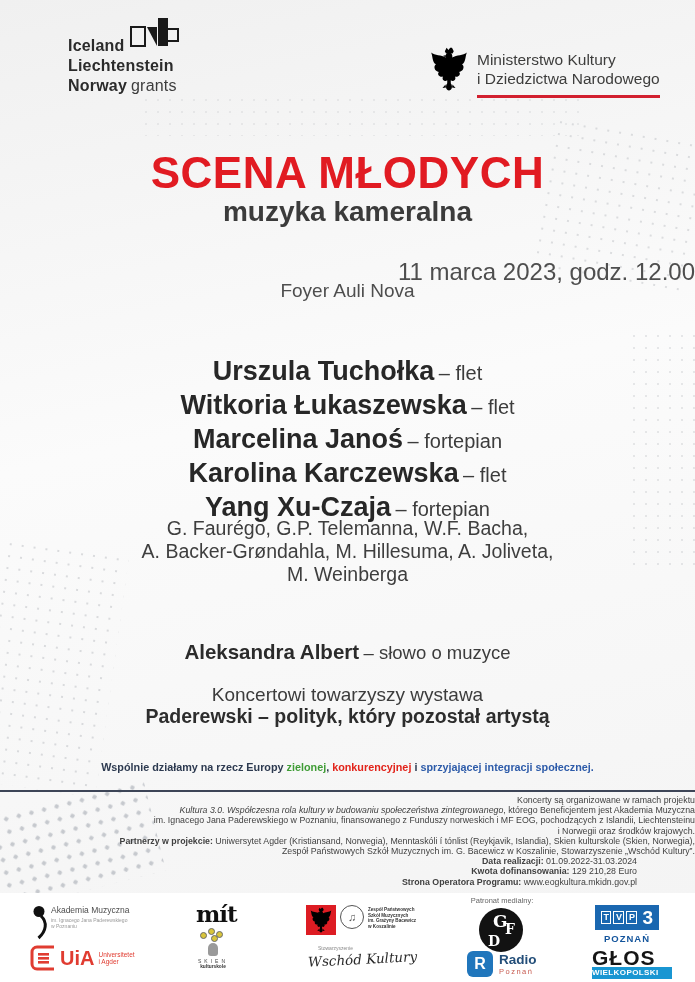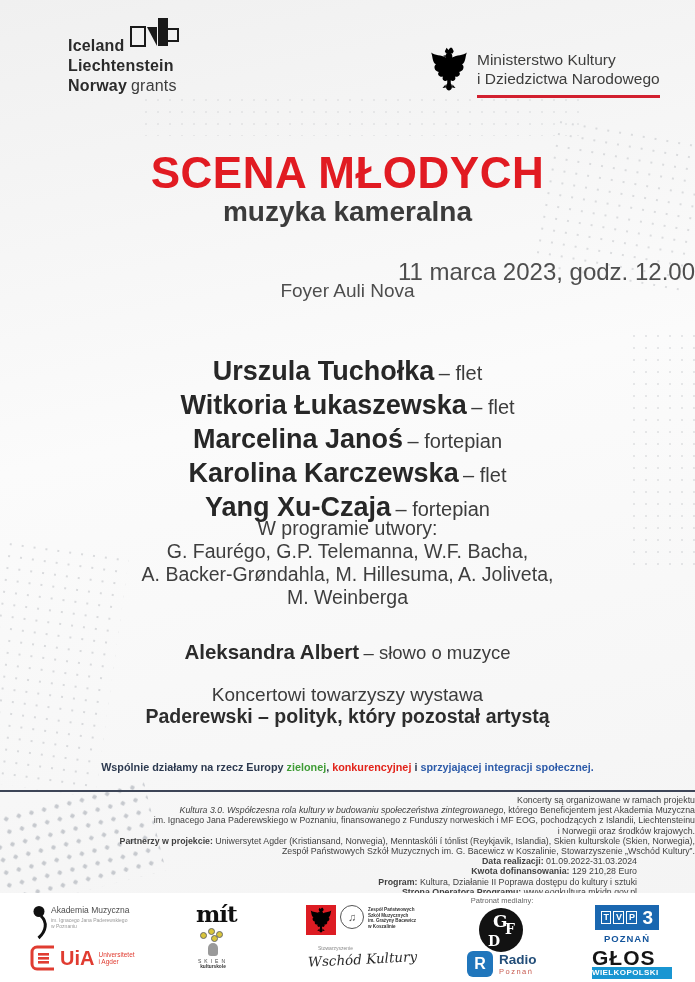--- a/index.html
+++ b/index.html
@@ -187,21 +187,20 @@
 
   <div class="center performers">
     <div class="performer-row"><span class="p-name">Urszula Tuchołka</span> <span class="p-role">– flet</span></div>
     <div class="performer-row"><span class="p-name">Witkoria Łukaszewska</span> <span class="p-role">– flet</span></div>
     <div class="performer-row"><span class="p-name">Marcelina Janoś</span> <span class="p-role">– fortepian</span></div>
     <div class="performer-row"><span class="p-name">Karolina Karczewska</span> <span class="p-role">– flet</span></div>
     <div class="performer-row"><span class="p-name">Yang Xu-Czaja</span> <span class="p-role">– fortepian</span></div>
   </div>
 
   <div class="center program">
-    <div>W programie utwory:</div>
     <div>G. Faurégo, G.P. Telemanna, W.F. Bacha,</div>
     <div>A. Backer-Grøndahla, M. Hillesuma, A. Joliveta,</div>
     <div>M. Weinberga</div>
   </div>
 
   <div class="center speaker"><span class="sp-name">Aleksandra Albert</span> <span class="sp-role">– słowo o muzyce</span></div>
 
   <div class="center exh1">Koncertowi towarzyszy wystawa</div>
   <div class="center exh2">Paderewski – polityk, który pozostał artystą</div>
 
@@ -210,21 +209,20 @@
 
   <div class="fine">
     <div class="fl">Koncerty są organizowane w ramach projektu</div>
     <div class="fl"><i>Kultura 3.0. Współczesna rola kultury w budowaniu społeczeństwa zintegrowanego</i><span>, którego Beneficjentem jest Akademia Muzyczna</span></div>
     <div class="fl">im. Ignacego Jana Paderewskiego w Poznaniu, finansowanego z Funduszy norweskich i MF EOG, pochodzących z Islandii, Liechtensteinu</div>
     <div class="fl">i Norwegii oraz środków krajowych.</div>
     <div class="fl"><b>Partnerzy w projekcie:</b><span> Uniwersytet Agder (Kristiansand, Norwegia), Menntaskóli í tónlist (Reykjavik, Islandia), Skien kulturskole (Skien, Norwegia),</span></div>
     <div class="fl">Zespół Państwowych Szkół Muzycznych im. G. Bacewicz w Koszalinie, Stowarzyszenie „Wschód Kultury”.</div>
     <div class="fl inset"><b>Data realizacji:</b><span> 01.09.2022-31.03.2024</span></div>
     <div class="fl inset"><b>Kwota dofinansowania:</b><span> 129 210,28 Euro</span></div>
-    <div class="fl inset"><b>Program:</b><span> Kultura, Działanie II Poprawa dostępu do kultury i sztuki</span></div>
     <div class="fl inset"><b>Strona Operatora Programu:</b><span> www.eogkultura.mkidn.gov.pl</span></div>
   </div>
 
   <div class="logos-strip">
 
     <div class="logo-akademia">
       <svg width="16" height="36" viewBox="0 0 16 36">
         <circle cx="6" cy="6.5" r="5.5" fill="#111"></circle>
         <path d="M8 11 C14.5 17 13.5 26 5.5 33" stroke="#111" stroke-width="3" fill="none"></path>
       </svg>

